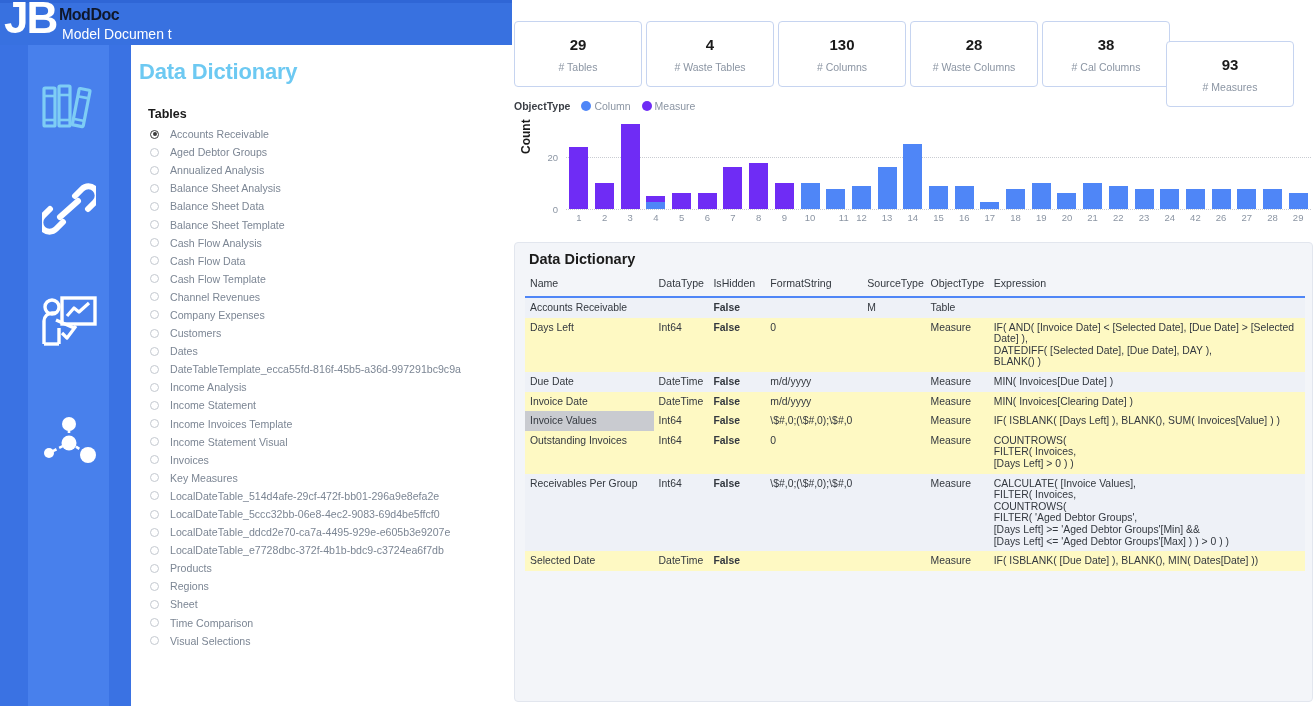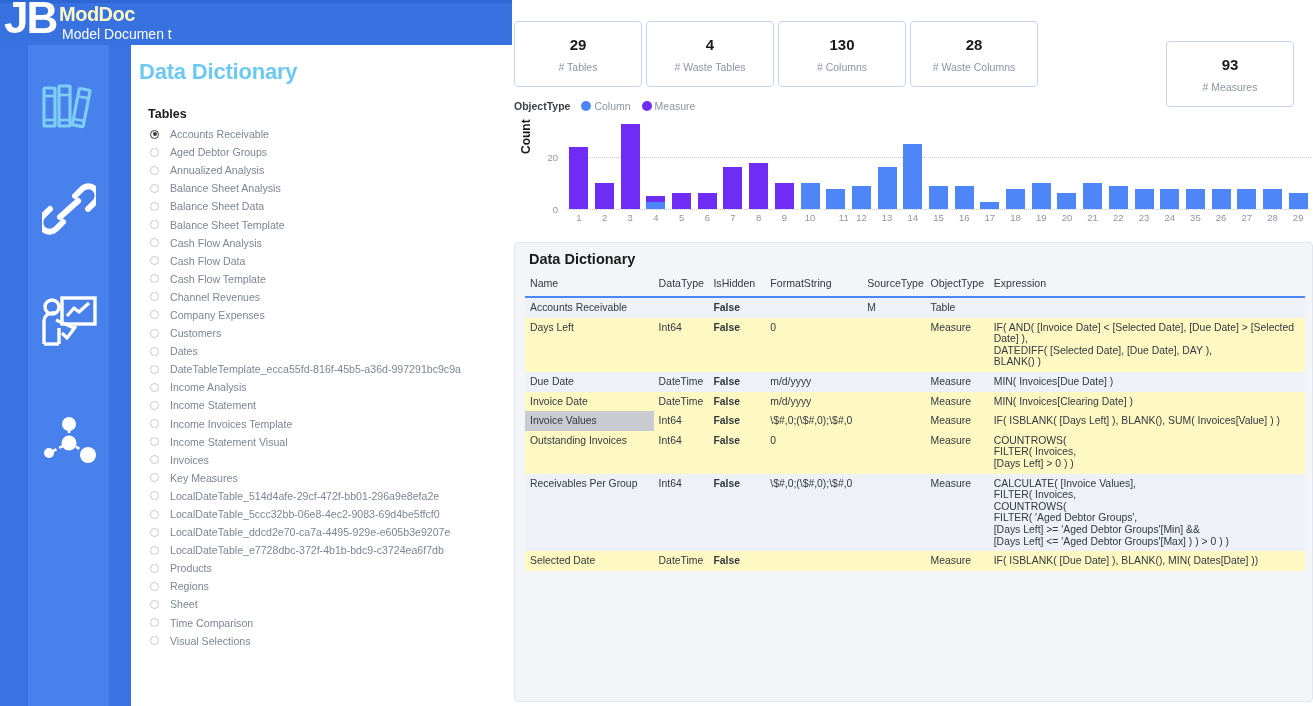--- a/index.html
+++ b/index.html
@@ -19,21 +19,21 @@
   .header-bar-strip {
     position:absolute; left:0; top:0; width:512px; height:3px; background:#2f66d6;
   }
   .logo-jb {
     position: absolute; left: 4px; top: -4px;
     font-size: 44px; font-weight: bold; color: #ffffff;
     letter-spacing: -2px; line-height: 44px;
   }
   .logo-title {
     position: absolute; left: 59px; top: 3px;
-    font-size: 20px; font-weight: bold; color: #fef9c3; line-height: 23px;
+    font-size: 16px; font-weight: bold; color: #0f172a; line-height: 23px;
     letter-spacing: -0.5px;
   }
   .logo-sub {
     position: absolute; left: 62px; top: 27px;
     font-size: 14px; color: #ffffff; line-height: 14px;
   }
 
   
   .rail-outer {
     position: absolute; left: 0; top: 45px; width: 131px; height: 661px;
@@ -374,20 +374,24 @@
           <div class="kpi-value">4</div>
           <div class="kpi-label"># Waste Tables</div>
         </div>
         <div class="kpi-card" style="left: 264px;">
           <div class="kpi-value">130</div>
           <div class="kpi-label"># Columns</div>
         </div>
         <div class="kpi-card" style="left: 396px;">
           <div class="kpi-value">28</div>
           <div class="kpi-label"># Waste Columns</div>
+        </div>
+        <div class="kpi-card" style="left: 528px;">
+          <div class="kpi-value">38</div>
+          <div class="kpi-label"># Cal Columns</div>
         </div>
         <div class="kpi-card" style="left: 652px; margin-top: 20px;">
           <div class="kpi-value">93</div>
           <div class="kpi-label"># Measures</div>
         </div>
       </div>
 
     <div class="chart-wrap">
       <div class="legend-row">
         <span class="legend-title">ObjectType</span>
@@ -515,21 +519,21 @@
             <div class="xlabel" style="left: 363px;">15</div>
             <div class="xlabel" style="left: 388.69px;">16</div>
             <div class="xlabel" style="left: 414.379px;">17</div>
             <div class="xlabel" style="left: 440.069px;">18</div>
             <div class="xlabel" style="left: 465.759px;">19</div>
             <div class="xlabel" style="left: 491.448px;">20</div>
             <div class="xlabel" style="left: 517.138px;">21</div>
             <div class="xlabel" style="left: 542.828px;">22</div>
             <div class="xlabel" style="left: 568.517px;">23</div>
             <div class="xlabel" style="left: 594.207px;">24</div>
-            <div class="xlabel" style="left: 619.897px;">35</div>
+            <div class="xlabel" style="left: 619.897px;">42</div>
             <div class="xlabel" style="left: 645.586px;">26</div>
             <div class="xlabel" style="left: 671.276px;">27</div>
             <div class="xlabel" style="left: 696.966px;">28</div>
             <div class="xlabel" style="left: 722.655px;">29</div>
           </div>
       </div>
     </div>
 
     <div class="dd-panel">
       <div class="dd-title">Data Dictionary</div>

